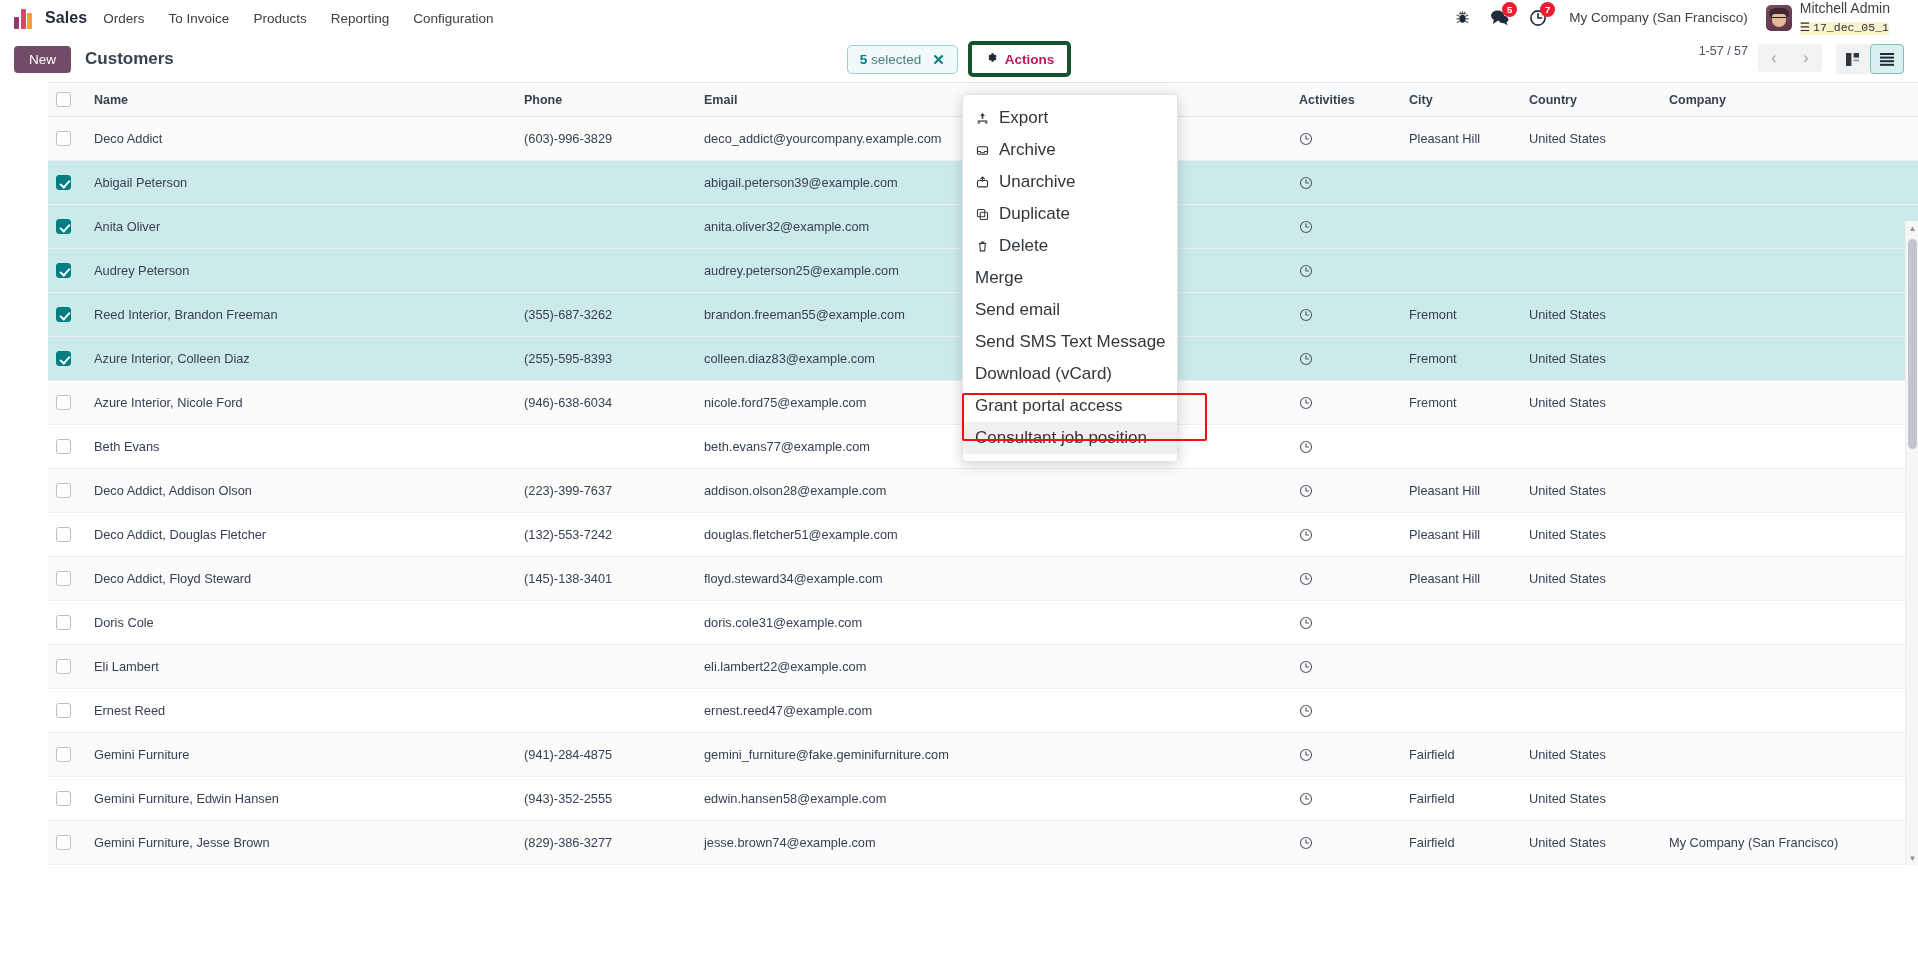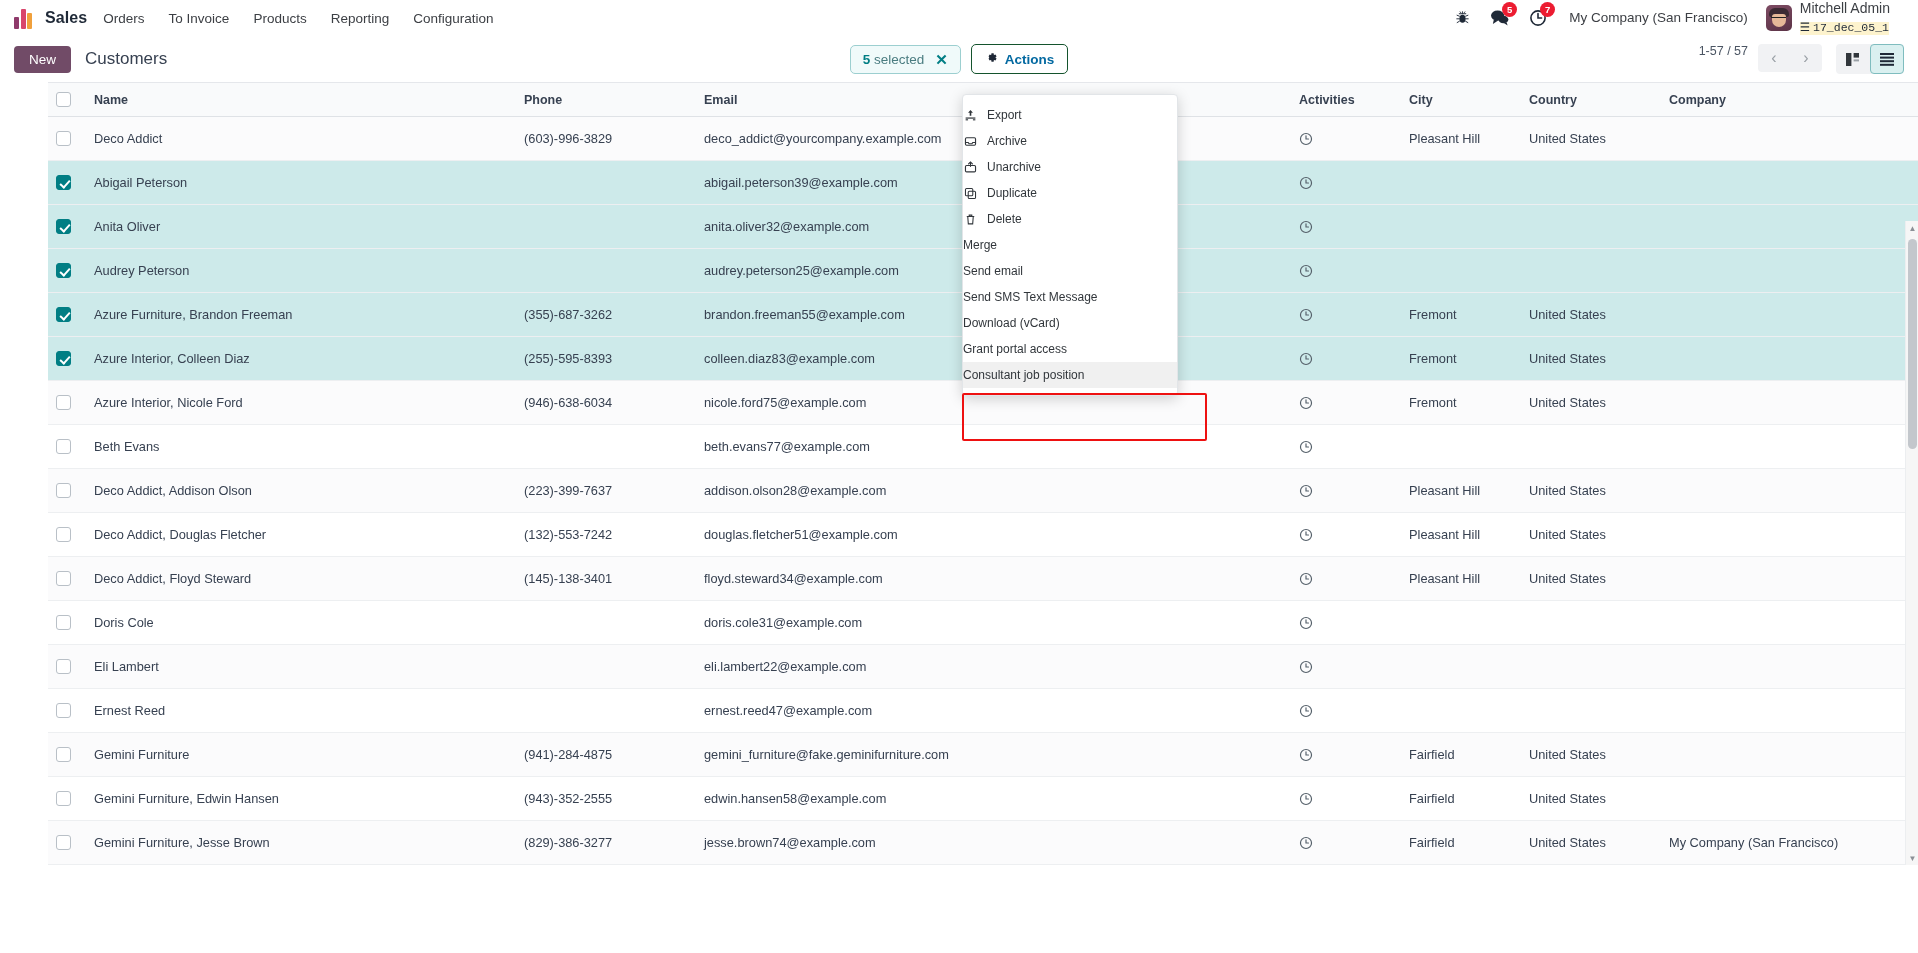--- a/index.html
+++ b/index.html
@@ -97,42 +97,42 @@
     display: flex; align-items: center;
     padding: 0 14px;
     position: relative; z-index: 55;
   }
   .btn-new {
     background: #714b67; color: #ffffff;
     font-size: 13.5px; font-weight: 500;
     padding: 6px 15px; border-radius: 4px; border: none;
     cursor: pointer; margin-right: 14px;
   }
-  .breadcrumb-title { font-size: 17px; color: #374151; font-weight: 400; }
+  .breadcrumb-title { font-size: 17px; color: #374151; font-weight: 700; }
 
   .cp-center {
     position: absolute; left: 0; right: 0;
     display: flex; justify-content: center; align-items: center; gap: 10px;
     pointer-events: none;
   }
   .cp-center > * { pointer-events: auto; }
   .sel-pill {
     display: flex; align-items: center; gap: 11px;
     border: 1px solid #9ccfd0; border-radius: 5px;
     background: #f0fafa; padding: 6px 12px;
     font-size: 13.5px; color: #017e84; cursor: pointer;
   }
   .sel-pill .cnt { font-weight: 700; }
   .sel-pill .lbl { color: #4a7c80; text-align: right; }
   .sel-x { color: #017e84; font-size: 15px; line-height: 1; font-weight: 600; }
   .btn-actions {
     display: flex; align-items: center; gap: 7px;
-    border: 1px solid #14532d; border-radius: 5px;
+    border: 4px solid #14532d; border-radius: 5px;
     background: #ffffff; padding: 6px 13px;
-    font-size: 13.5px; color: #0369a1; font-weight: 600; cursor: pointer;
+    font-size: 13.5px; color: #be185d; font-weight: 600; cursor: pointer;
   }
 
   .cp-right {
     margin-left: auto; display: flex; align-items: flex-start; gap: 10px;
   }
   .pager-count { font-size: 12.5px; color: #4b5563; }
   .pager-btns { display: flex; background: #f1f2f4; border-radius: 4px; }
   .pager-btn {
     width: 32px; height: 28px; display: flex; align-items: center;
     justify-content: center; cursor: pointer; color: #9aa0a6; font-size: 16px;
@@ -201,21 +201,21 @@
     width: 216px;
     background: #ffffff;
     border: 1px solid #e2e5e8;
     border-radius: 4px;
     box-shadow: 0 3px 14px rgba(0,0,0,.18);
     padding: 7px 0;
     z-index: 80;
   }
   .dd-item {
     display: flex; align-items: center; gap: 9px;
-    padding: 6px 0; font-size: 12px; color: #31363b;
+    padding: 6px 12px; font-size: 17px; color: #31363b;
     cursor: pointer; white-space: nowrap;
   }
   .dd-item.highlighted { background: #f0f0f0; }
   .dd-ico { width: 15px; display:flex; justify-content:center; flex:none; }
 
   
   .annot-box {
     position: absolute;
     left: 962px; top: 393px;
     width: 245px; height: 48px;
@@ -458,21 +458,21 @@
             </svg></td>
           <td></td>
           <td></td>
           <td></td>
           <td></td>
         </tr>
         <tr class="row-selected">
           <td>
             <span class="cbox checked"></span>
           </td>
-          <td>Azure Furniture, Brandon Freeman</td>
+          <td>Reed Interior, Brandon Freeman</td>
           <td>(355)-687-3262</td>
           <td>brandon.freeman55@example.com</td>
           <td></td>
           <td><svg class="clock-ico" width="14" height="14" viewBox="0 0 18 18" fill="none" stroke="#55606a" stroke-width="1.5">
               <circle cx="9" cy="9" r="7.1"></circle>
               <path d="M9 4.8 V9 H12.2" stroke-linecap="round"></path>
             </svg></td>
           <td>Fremont</td>
           <td>United States</td>
           <td></td>

